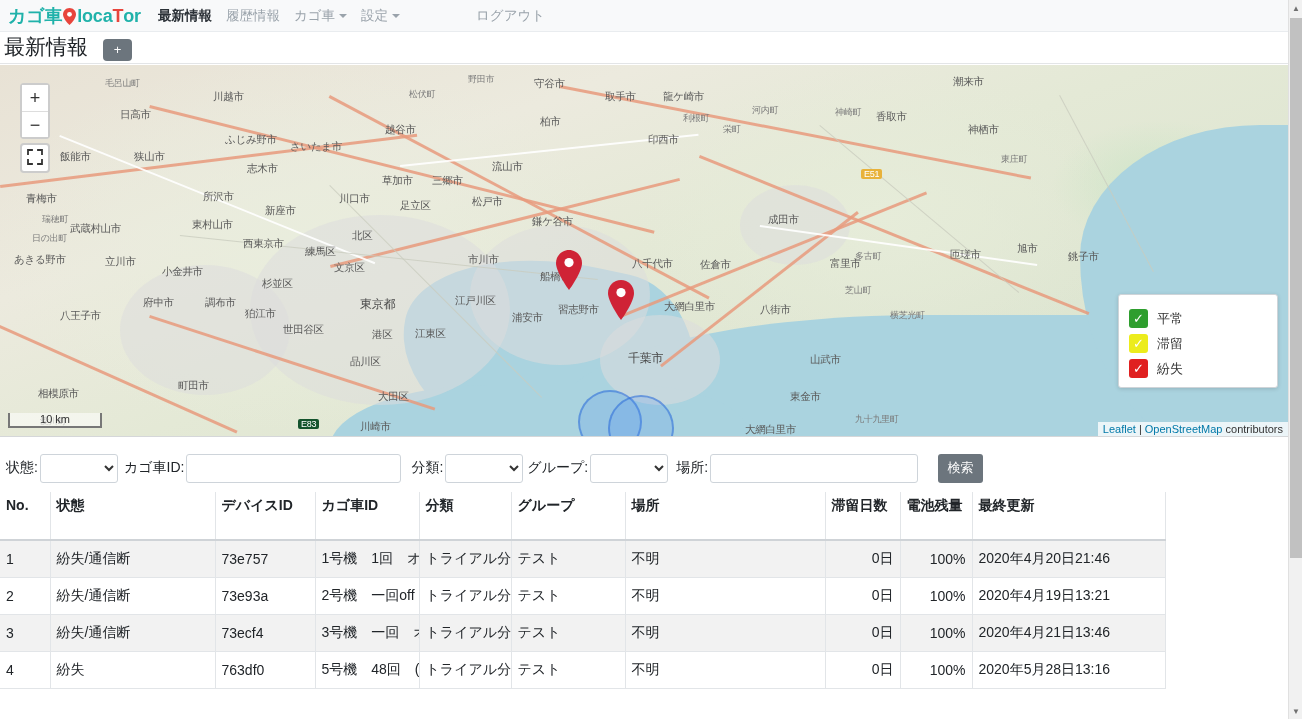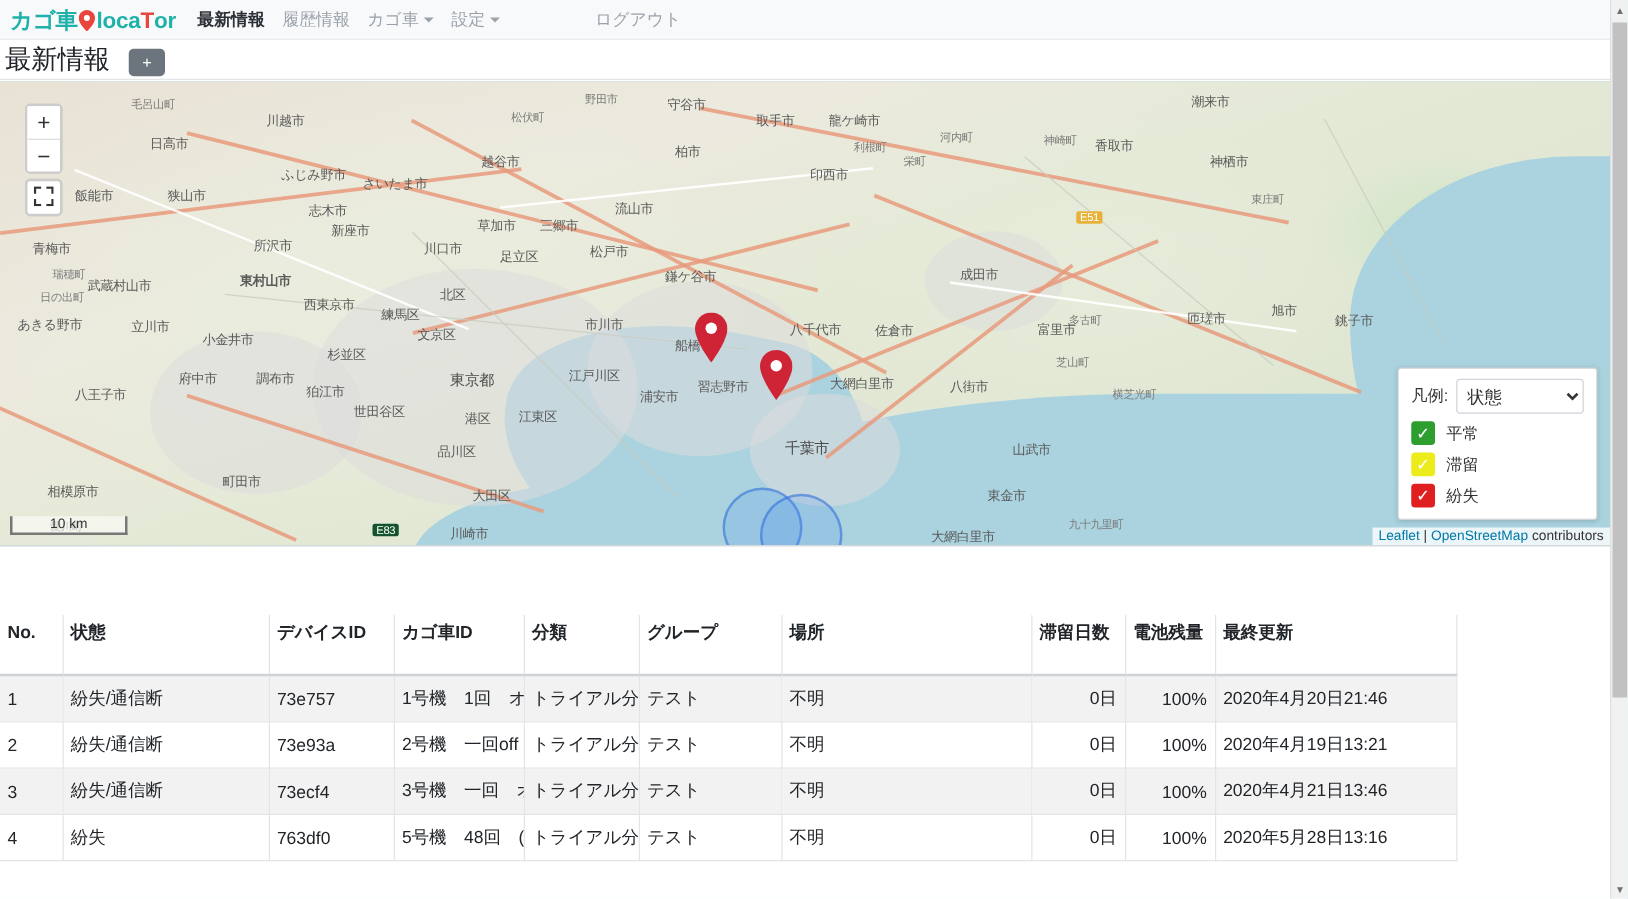--- a/index.html
+++ b/index.html
@@ -332,26 +332,26 @@
         <div class="place" style="left: 60px; top: 85px;">飯能市</div>
         <div class="place" style="left: 134px; top: 85px;">狭山市</div>
         <div class="place" style="left: 290px; top: 75px;">さいたま市</div>
         <div class="place" style="left: 247px; top: 97px;">志木市</div>
         <div class="place" style="left: 492px; top: 63px; margin-top: 32px;">流山市</div>
         <div class="place" style="left: 648px; top: 68px; text-align: center;">印西市</div>
         <div class="place" style="left: 382px; top: 109px;">草加市</div>
         <div class="place" style="left: 432px; top: 109px;">三郷市</div>
         <div class="place" style="left: 339px; top: 127px;">川口市</div>
         <div class="place" style="left: 203px; top: 125px;">所沢市</div>
-        <div class="place" style="left: 265px; top: 113px;">新座市</div>
+        <div class="place" style="left: 265px; top: 139px;">新座市</div>
         <div class="place" style="left: 26px; top: 127px;">青梅市</div>
         <div class="place sm" style="left: 42px; top: 148px;">瑞穂町</div>
         <div class="place sm" style="left: 32px; top: 167px;">日の出町</div>
         <div class="place" style="left: 70px; top: 157px;">武蔵村山市</div>
-        <div class="place" style="left: 192px; top: 153px; font-weight: bold;">東村山市</div>
+        <div class="place" style="left: 192px; top: 153px;">東村山市</div>
         <div class="place" style="left: 243px; top: 172px;">西東京市</div>
         <div class="place" style="left: 305px; top: 180px;">練馬区</div>
         <div class="place" style="left: 352px; top: 164px;">北区</div>
         <div class="place" style="left: 400px; top: 134px;">足立区</div>
         <div class="place" style="left: 472px; top: 130px;">松戸市</div>
         <div class="place" style="left: 532px; top: 150px;">鎌ケ谷市</div>
         <div class="place" style="left: 768px; top: 148px;">成田市</div>
         <div class="place sm" style="left: 855px; top: 185px;">多古町</div>
         <div class="place" style="left: 1017px; top: 177px;">旭市</div>
         <div class="place" style="left: 950px; top: 183px;">匝瑳市</div>
@@ -422,43 +422,61 @@
       </span>
     </div>
 
     <div class="scalebar">10 km</div>
 
     <div class="attribution">
       <a href="#">Leaflet</a><span> | </span><a href="#">OpenStreetMap</a><span> contributors</span>
     </div>
 
     <div class="legend">
-      <div class="legend-head">
-        <span class="lbl">凡例:</span>
-        <select class="legend-select">
-          <option>状態</option>
-        </select>
-      </div>
       <div id="legend-items">
           <div class="legend-row">
             <div class="chk" style="background: rgb(46, 158, 46);">✓</div>
             <span class="txt">平常</span>
           </div>
           <div class="legend-row">
             <div class="chk" style="background: rgb(236, 236, 28);">✓</div>
             <span class="txt">滞留</span>
           </div>
           <div class="legend-row">
             <div class="chk" style="background: rgb(224, 32, 32);">✓</div>
             <span class="txt">紛失</span>
           </div>
         </div>
     </div>
   </div>
 
+  <div class="filterbar">
+    <span class="fb-label">状態:</span>
+    <select class="fb-select" style="width:78px;margin-left:2px;">
+      <option></option>
+    </select>
+
+    <span class="fb-label" style="margin-left:6px;">カゴ車ID:</span>
+    <input class="fb-input" style="width: 215px; margin-left: 2px;" value="">
+
+    <span class="fb-label" style="margin-left:10px;">分類:</span>
+    <select class="fb-select" style="width:78px;margin-left:2px;">
+      <option></option>
+    </select>
+
+    <span class="fb-label" style="margin-left:4px;">グループ:</span>
+    <select class="fb-select" style="width:78px;margin-left:2px;">
+      <option></option>
+    </select>
+
+    <span class="fb-label" style="margin-left:8px;">場所:</span>
+    <input class="fb-input" style="width: 208px; margin-left: 2px;" value="">
+
+    <button class="fb-btn" style="margin-left:20px;">検索</button>
+  </div>
 
   <div class="table-wrap">
     <table class="grid">
       <colgroup>
         <col style="width:50px">
           <col style="width:165px">
           <col style="width:100px">
           <col style="width:104px">
         <col style="width:92px">
           <col style="width:114px">

